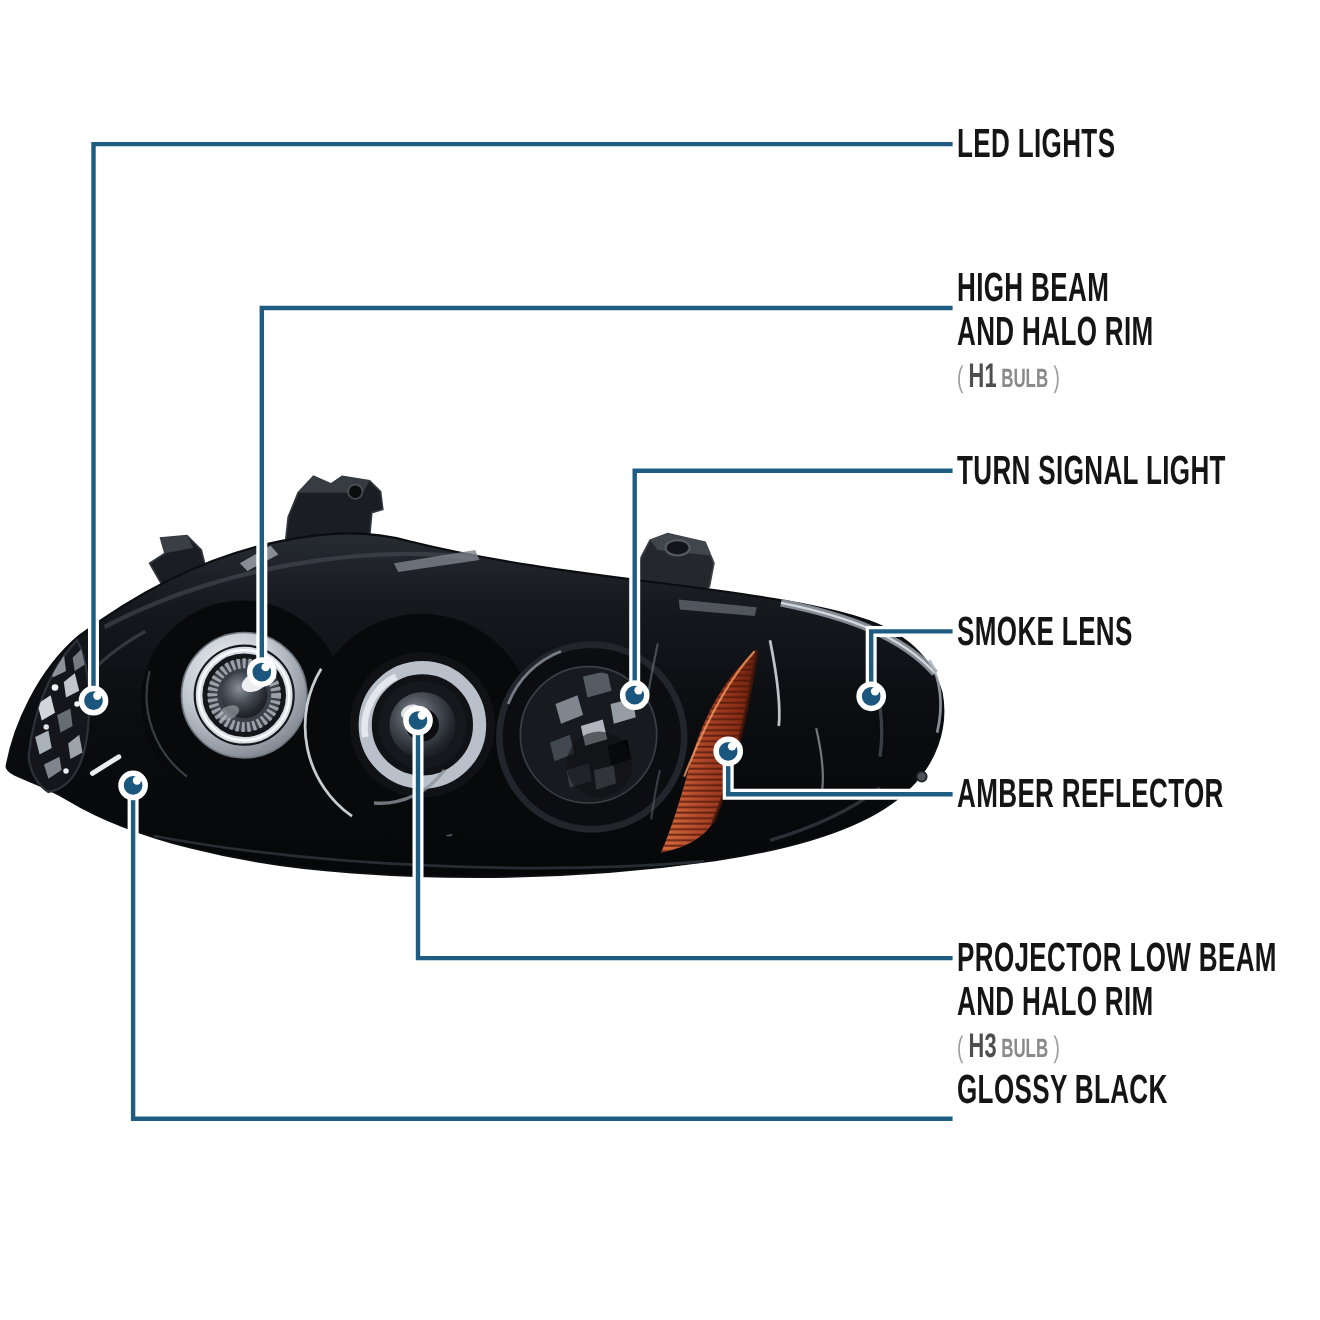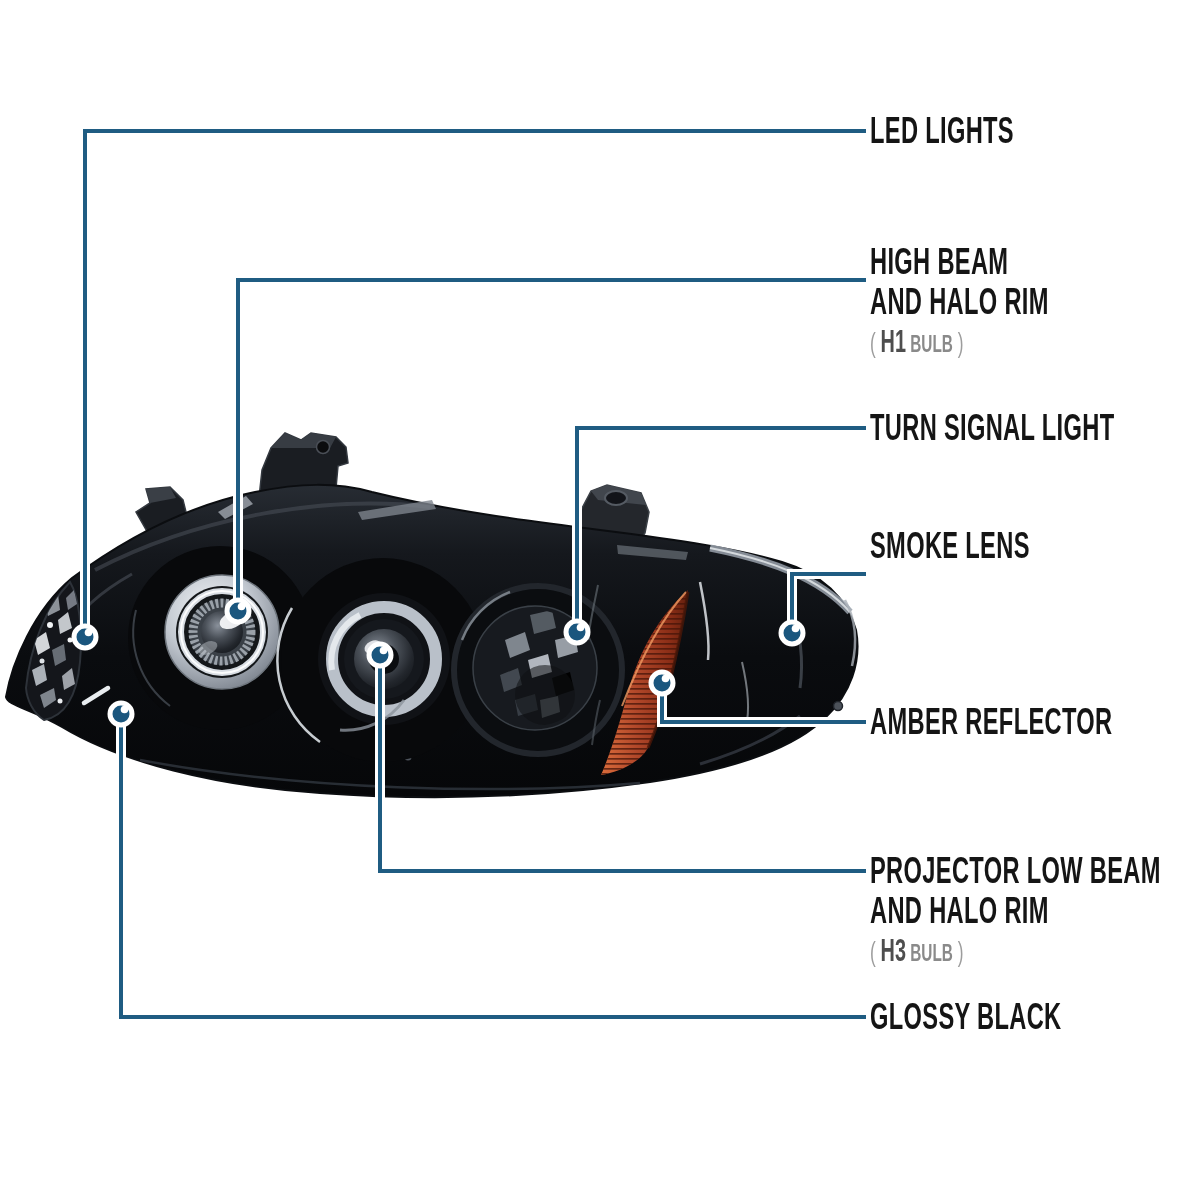--- a/index.html
+++ b/index.html
@@ -265,31 +265,31 @@
   <div class="callout" style="top:242px">
     <div class="c-line">HIGH BEAM</div>
     <div class="c-line">AND HALO RIM</div>
     <div class="c-sub"><span class="paren">( </span><span class="code">H1</span><span class="word"> BULB</span><span class="paren"> )</span></div>
   </div>
 
   <div class="callout" style="top:408px">
     <div class="c-line">TURN SIGNAL LIGHT</div>
   </div>
 
-  <div class="callout" style="top:526px">
+  <div class="callout" style="top:554px">
     <div class="c-line">SMOKE LENS</div>
   </div>
 
   <div class="callout" style="top:702px">
     <div class="c-line">AMBER REFLECTOR</div>
   </div>
 
   <div class="callout" style="top:851px">
     <div class="c-line">PROJECTOR LOW BEAM</div>
     <div class="c-line">AND HALO RIM</div>
     <div class="c-sub"><span class="paren">( </span><span class="code">H3</span><span class="word"> BULB</span><span class="paren"> )</span></div>
   </div>
 
-  <div class="callout" style="top:997px">
+  <div class="callout" style="top:971px">
     <div class="c-line">GLOSSY BLACK</div>
   </div>
 
 </div>
 
 </body></html>

